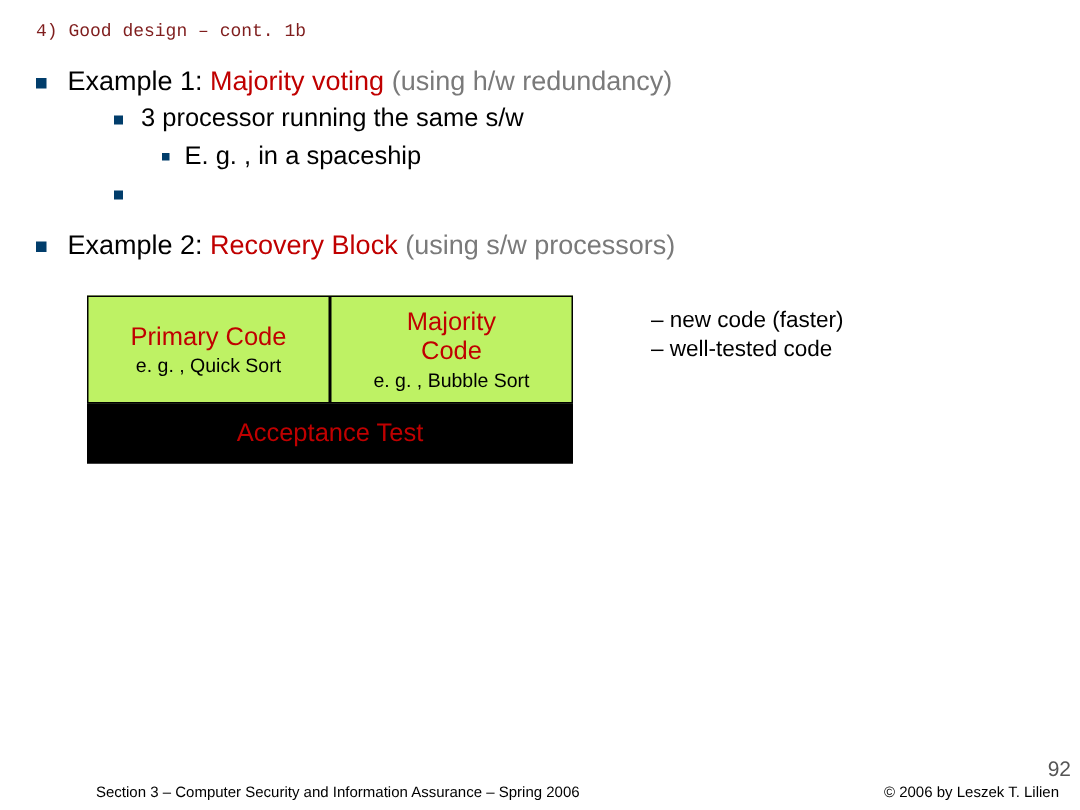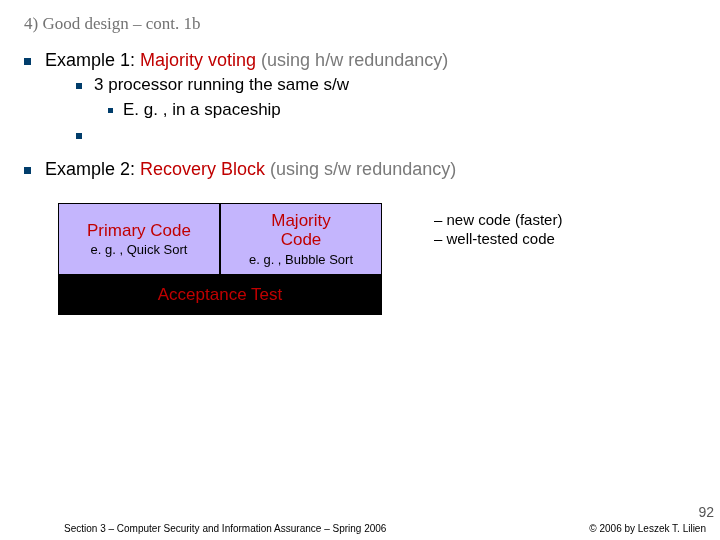--- a/index.html
+++ b/index.html
@@ -1,32 +1,32 @@
 <!DOCTYPE html>
 <html><head>
 <meta charset="utf-8">
 <style>
   html,body{margin:0;padding:0}
   body{width:720px;height:540px;background:#fff;font-family:Verdana,Geneva,sans-serif;color:#000;position:relative;overflow:hidden}
   .slide{padding:14px 20px 0 24px}
   .title{color:#013d6b;font-weight:bold;font-size:17px;margin-bottom:3px}
-  .sub{color:#737373;font-size:17px;margin-bottom:14px;font-family:Liberation Serif, serif}
+  .sub{color:#7f1d1d;font-size:12px;margin-bottom:14px;font-family:Liberation Mono, monospace}
   .row{display:flex;align-items:flex-start;margin-bottom:2px}
   .sq{width:7px;height:7px;background:#013d6b;flex:none;margin-top:10px;margin-right:14px}
   .sq2{width:6px;height:6px;background:#013d6b;flex:none;margin-top:9px;margin-right:12px}
   .sq3{width:5px;height:5px;background:#013d6b;flex:none;margin-top:9px;margin-right:10px}
   .l1{font-size:18px;line-height:1.35}
   .l2{font-size:17px;line-height:1.35}
   .l3{font-size:17px;line-height:1.35}
   .red{color:#c00000}
   .gray{color:#7a7a7a}
   .ind1{margin-left:52px}
   .ind2{margin-left:84px}
   .blockarea{position:relative;margin-top:16px;height:150px}
-  .box{position:absolute;border:1px solid #000;text-align:center;display:flex;flex-direction:column;justify-content:center;align-items:center;background:#c4b5fd}
+  .box{position:absolute;border:1px solid #000;text-align:center;display:flex;flex-direction:column;justify-content:center;align-items:center;background:#bef264}
   .box .bt{color:#c00000;font-size:17px;line-height:1.1}
   .box .bs{color:#000;font-size:13px;margin-top:2px}
   .acc{position:absolute;border:1px solid #000;text-align:center;font-size:17px;color:#c00000;display:flex;align-items:center;justify-content:center;background:#000000}
   .notes{position:absolute;font-size:15px;color:#000;line-height:1.25}
   .footer{position:absolute;bottom:6px;left:0;right:0;font-size:10px;color:#000;display:flex;justify-content:space-between;padding:0 14px 0 64px}
   .pg{position:absolute;right:6px;bottom:20px;font-size:14px;color:#555}
 </style>
 </head>
 <body>
 
@@ -49,21 +49,21 @@
   </div>
   <div class="row ind1">
     <div class="sq2"></div>
   </div>
 
   <div style="height:16px"></div>
 
   <div class="row">
     <div class="sq"></div>
     <div class="l1">
-      <span>Example 2: </span><span class="red">Recovery Block </span><span class="gray">(using s/w redundancy)</span>
+      <span>Example 2: </span><span class="red">Recovery Block </span><span class="gray">(using s/w processors)</span>
     </div>
   </div>
 
   <div class="blockarea">
     <div class="box" style="left:34px;top:6px;width:160px;height:70px">
       <div class="bt">Primary Code</div>
       <div class="bs">e. g. , Quick Sort</div>
     </div>
     <div class="box" style="left:196px;top:6px;width:160px;height:70px">
       <div class="bt">Majority</div>

